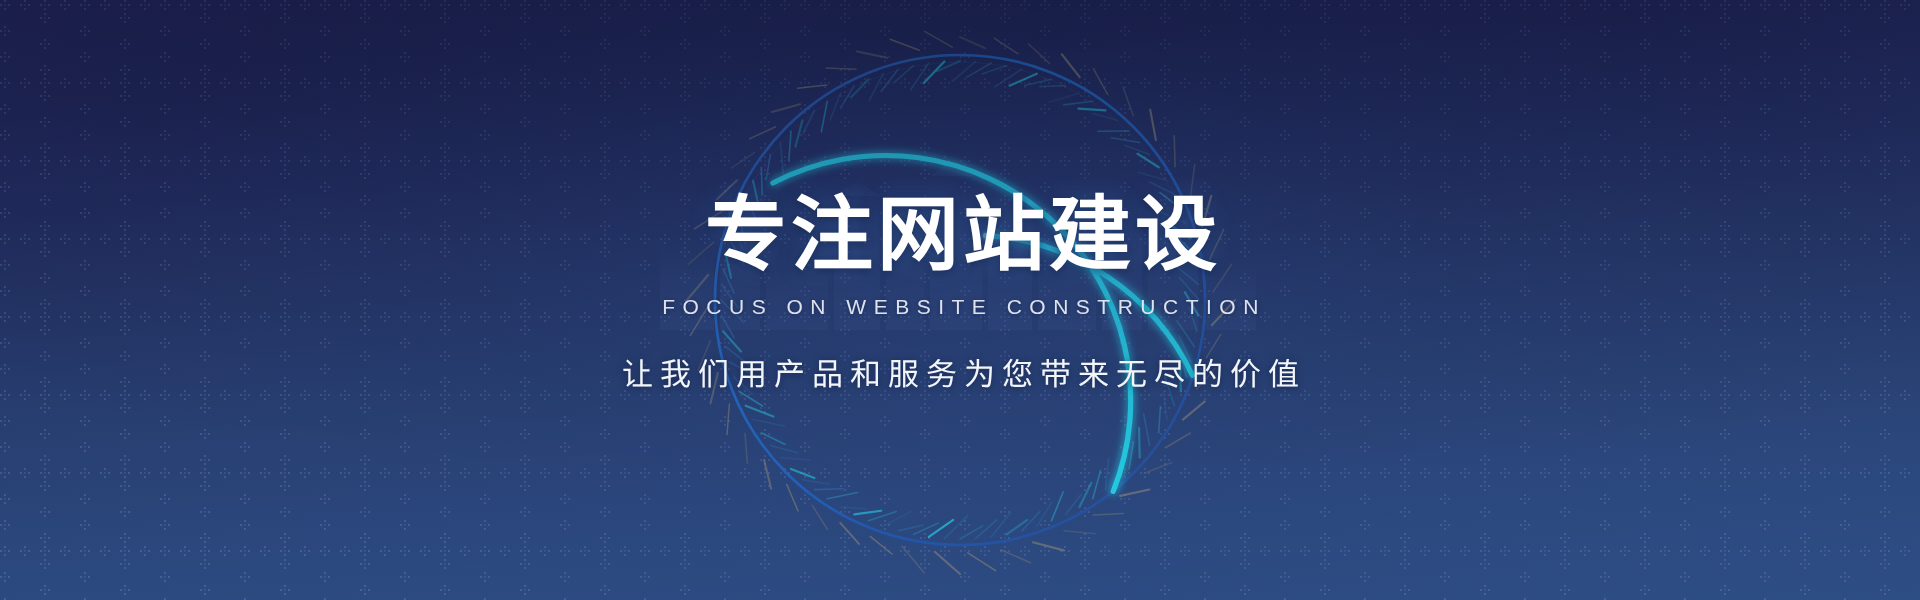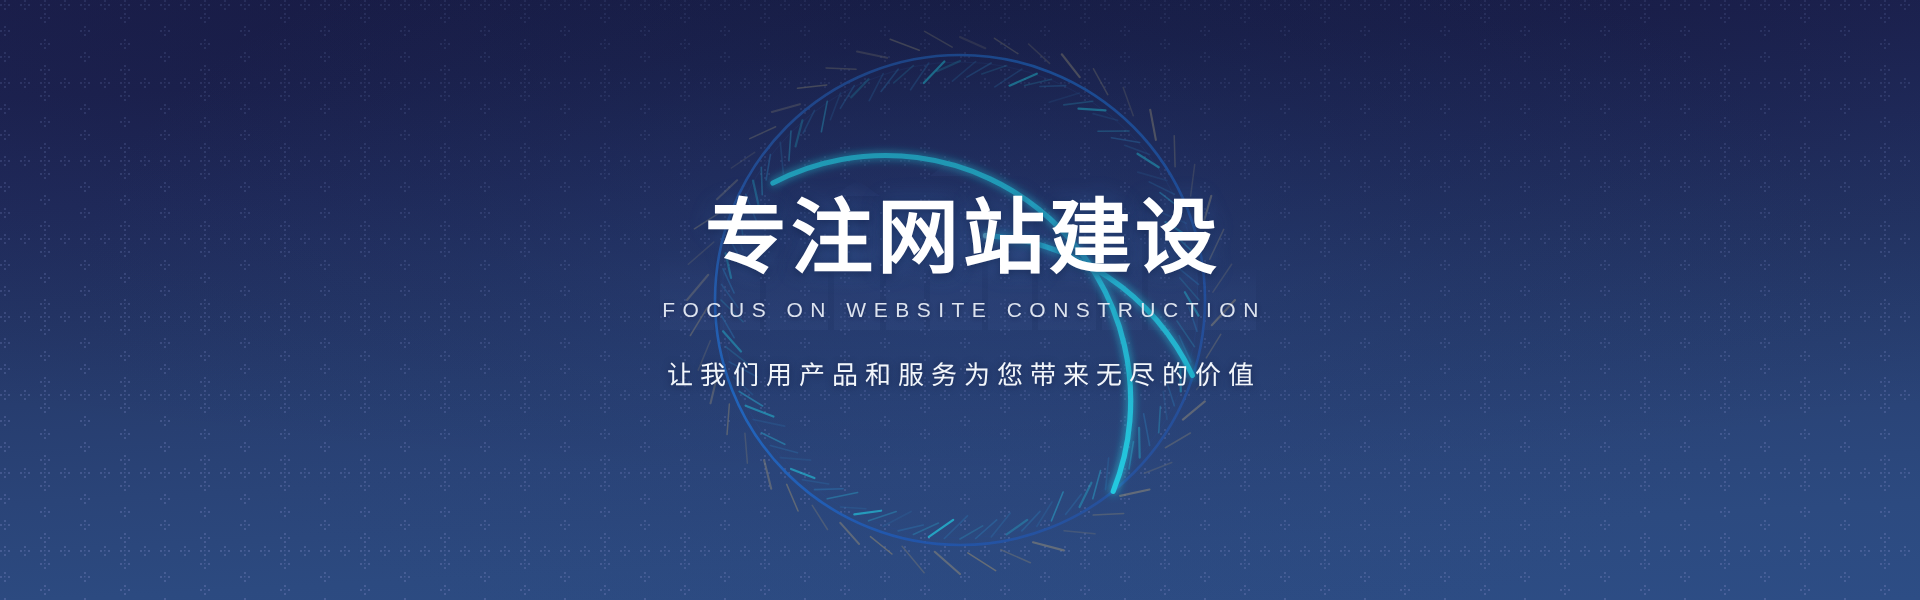--- a/index.html
+++ b/index.html
@@ -121,21 +121,21 @@
     letter-spacing: 7.5px;
     white-space: nowrap;
     padding-left: 8px;
     opacity: 0.95;
     text-shadow: 0 1px 5px rgba(8,14,44,0.45);
   }
 
   .tagline {
     margin: 26px 0 16px 0;
     color: #f2f6fb;
-    font-size: 26px;
+    font-size: 31px;
     line-height: 1;
     font-weight: 400;
     letter-spacing: 7px;
     white-space: nowrap;
     padding-left: 8px;
     text-shadow: 0 1px 7px rgba(8,14,44,0.50);
   }
 </style>
 </head>
 <body>

